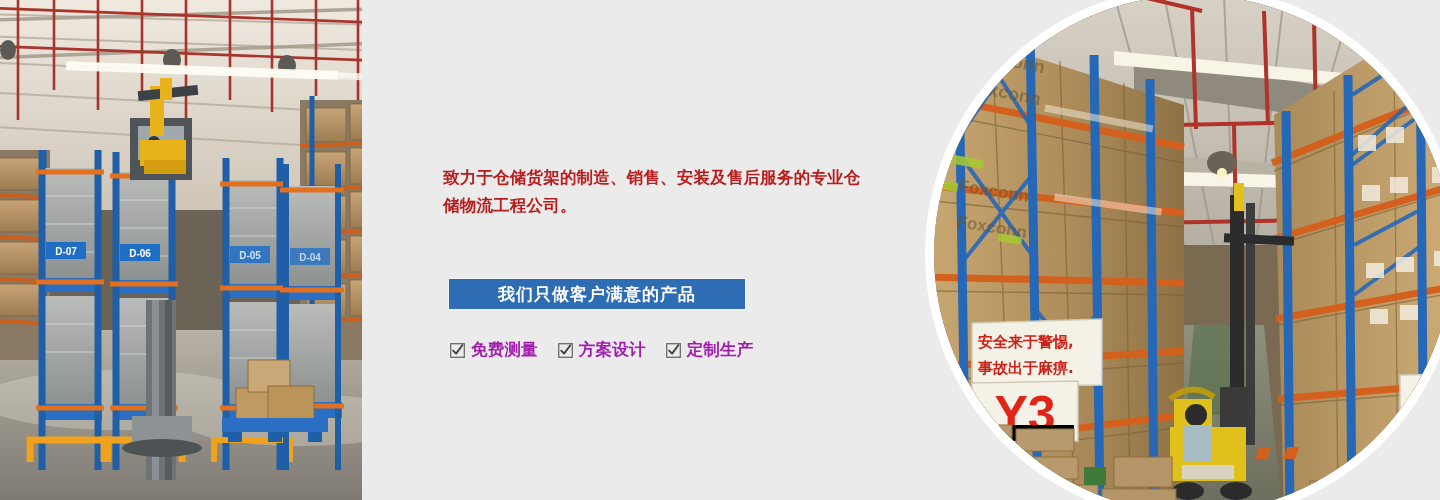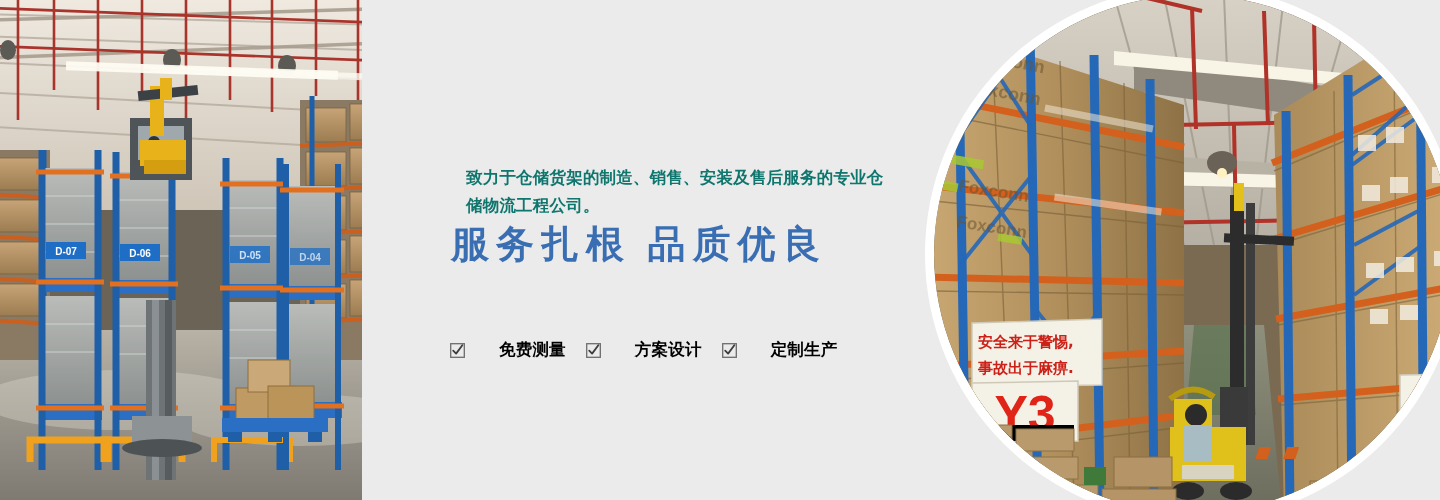--- a/index.html
+++ b/index.html
@@ -59,24 +59,23 @@
     color:#2f6cb3;
     letter-spacing:1px;
     line-height:1;
     white-space:nowrap;
   }
   .subtitle {
     position:absolute; left:0; top:163px;
     width:420px;
     font-size:16.5px;
     font-weight:bold;
-    color:#0f766e;
+    color:#b91c1c;
     line-height:1.72;
     letter-spacing:0.2px;
-    margin-left:23px;
   }
   .slogan {
     position:absolute; left:8px; top:225px;
     font-family:"Liberation Serif", "DejaVu Serif", serif;
     font-size:38px;
     font-weight:bold;
     color:#3a6eb2;
     letter-spacing:7px;
     line-height:1;
     white-space:nowrap;
@@ -98,23 +97,22 @@
   .features {
     position:absolute; left:7px; top:339px;
     display:flex; align-items:center;
     white-space:nowrap;
   }
   .feature {
     display:flex; align-items:center;
     margin-right:20px;
     font-size:16.5px;
     font-weight:bold;
-    color:#000000;
+    color:#a21caf;
     letter-spacing:0.2px;
-    gap:28px;
   }
   .feature:last-child { margin-right:6px; }
   .check-icon {
     display:inline-block;
     width:15px; height:15px;
     margin-right:6px;
     position:relative;
     flex:0 0 auto;
   }
   .check-icon svg { display:block; }
@@ -377,22 +375,24 @@
         <rect x="0" y="0" width="399" height="500" fill="url(#lfloor)" opacity="0"></rect>
       </g>
     </svg>
   </div>
 
   <div class="content">
 
 
     <div class="subtitle">致力于仓储货架的制造、销售、安装及售后服务的专业仓储物流工程公司。</div>
 
-    <div class="slogan">服务扎根 品质优良</div>
-
+
+    <div class="cta">
+      <span class="cta-label">我们只做客户满意的产品</span>
+    </div>
 
     <div class="features">
 
       <div class="feature">
         <span class="check-icon">
           <svg width="15" height="15" viewBox="0 0 15 15">
             <rect x="0.7" y="0.7" width="13.6" height="13.6" fill="none" stroke="#6c6c6c" stroke-width="1.3"></rect>
             <path d="M3.2 7.6 L6.1 10.6 L12.3 2.2" fill="none" stroke="#3d3d3d" stroke-width="1.8" stroke-linecap="round" stroke-linejoin="round"></path>
           </svg>
         </span>

